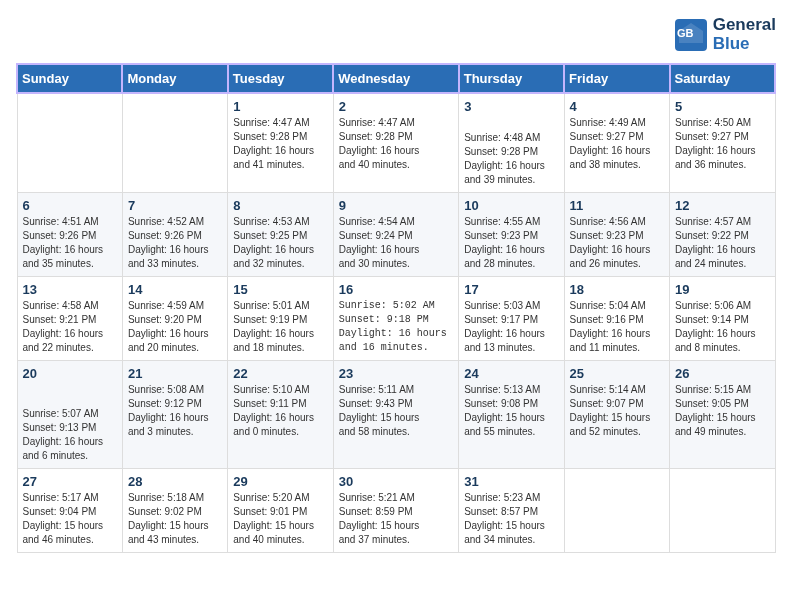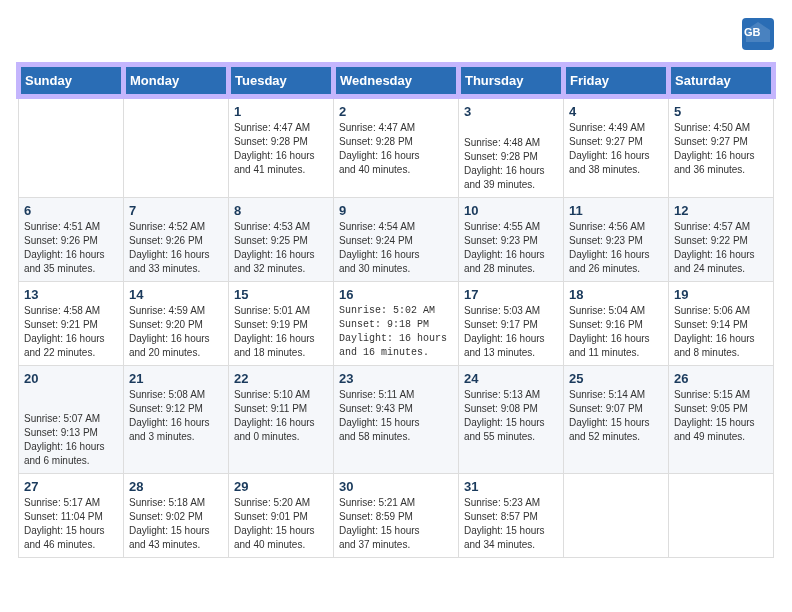--- a/index.html
+++ b/index.html
@@ -38,21 +38,21 @@
       border-collapse: collapse;
       border: 1px solid #ccc;
     }
     .calendar th {
       background: #2a6db5;
       color: #fff;
       font-size: 13px;
       font-weight: bold;
       padding: 6px 4px;
       text-align: left;
-      border: 5px solid #c4b5fd;
+      border: 2px solid #c4b5fd;
     }
     .calendar td {
       vertical-align: top;
       padding: 5px 5px;
       border: 1px solid #ddd;
       font-size: 10.5px;
       color: #333;
       min-width: 100px;
       min-height: 80px;
       background: #fff;
@@ -77,20 +77,23 @@
 </head>
 <body>
 
 <div class="header">
   <div class="logo">
   <svg width="36" height="36" viewBox="0 0 36 36">
     <rect x="2" y="2" width="32" height="32" rx="4" fill="#2a6db5"></rect>
     <polygon points="18,6 30,14 30,26 6,26 6,14" fill="#fff" opacity="0.15"></polygon>
     <text x="4" y="20" font-size="11" font-weight="bold" fill="white" font-family="Arial">GB</text>
   </svg>
+  <div>
+    <div style="font-size:17px;font-weight:bold;color:#1a3a5c;line-height:1.1;">General<br><span style="color:#2a6db5;">Blue</span></div>
+  </div>
 </div>
   <div class="title-block">
     <div class="month-title"></div>
     <div class="location"></div>
   </div>
 </div>
 
 <table class="calendar">
   <thead>
     <tr id="header-row">
@@ -293,21 +296,21 @@
           <div class="cell-text" style="white-space: pre-line;">Sunrise: 5:15 AM
 Sunset: 9:05 PM
 Daylight: 15 hours
 and 49 minutes.</div>
         </td>
       </tr>
       <tr>
         <td>
           <span class="day-num">27</span>
           <div class="cell-text" style="white-space: pre-line;">Sunrise: 5:17 AM
-Sunset: 11:04 PM
+Sunset: 9:04 PM
 Daylight: 15 hours
 and 46 minutes.</div>
         </td>
         <td>
           <span class="day-num">28</span>
           <div class="cell-text" style="white-space: pre-line;">Sunrise: 5:18 AM
 Sunset: 9:02 PM
 Daylight: 15 hours
 and 43 minutes.</div>
         </td>

